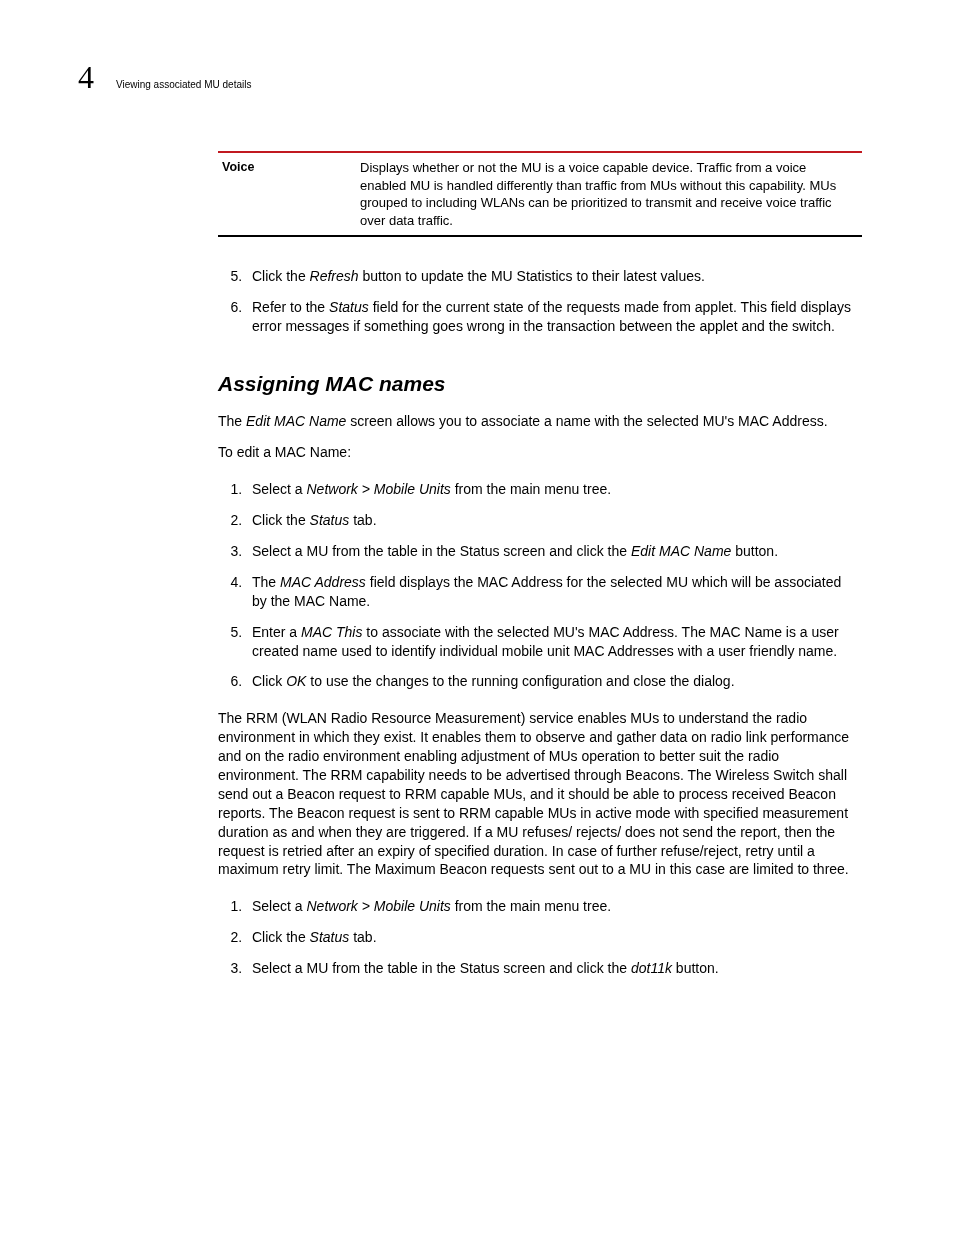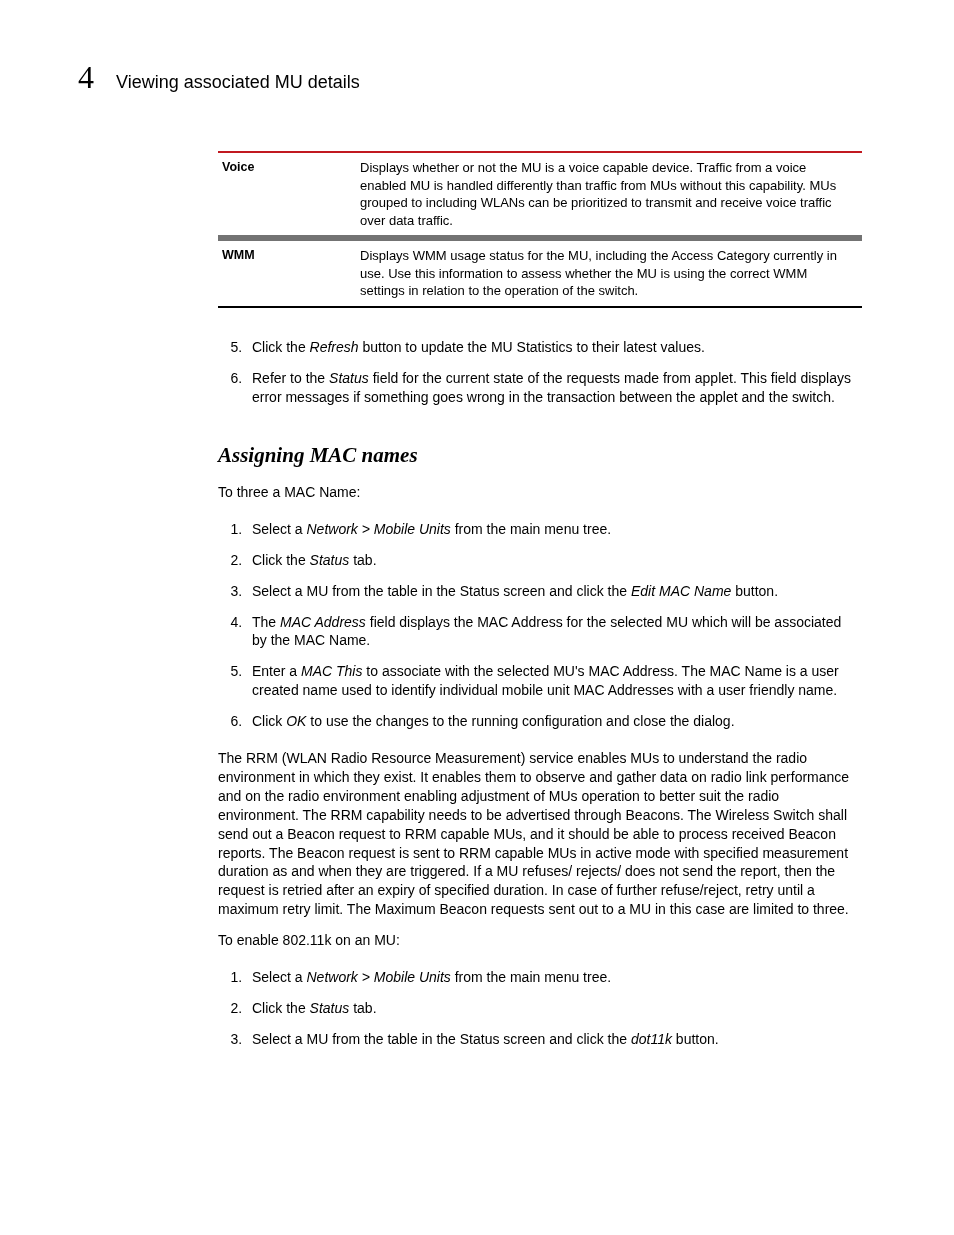--- a/index.html
+++ b/index.html
@@ -2,79 +2,75 @@
 <html><head>
 <meta charset="utf-8">
 <style>
   html,body{margin:0;padding:0;background:#fff;color:#000;
     font-family:Arial,Helvetica,sans-serif;font-size:14px;
     line-height:1.35;width:954px}
   .page{padding:56px 78px 80px 78px}
   .hdr{display:flex;align-items:baseline;gap:22px;margin-bottom:52px}
   .chnum{font-family:Georgia,'Times New Roman',serif;font-size:32px;
     font-weight:400}
-  .chtxt{font-size:18px}
+  .chtxt{font-size:10px}
   .tbl{margin-left:140px;margin-right:14px;border-collapse:collapse;
     border-top:2px solid #c11920;margin-bottom:24px}
-  .tbl td{padding:6px 8px 6px 0;border-bottom:6px solid #737373;
+  .tbl td{padding:6px 8px 6px 0;border-bottom:1px solid #737373;
     vertical-align:top;font-size:13px}
   .tbl td:first-child{width:130px;font-weight:700;padding-left:4px;
     font-size:12.5px}
   .tbl tr:last-child td{border-bottom:2px solid #000}
   ol.num{margin:0 22px 0 140px;padding-left:28px}
   ol.num>li{padding:6px 0 6px 6px;font-size:14px}
-  .h2{font-family:Liberation Serif, serif;font-style:italic;
+  .h2{font-family:Liberation Sans, sans-serif;font-style:italic;
     font-weight:700;font-size:21px;margin:28px 0 14px 140px}
   .para{margin:12px 14px 12px 140px;font-size:14px}
   .ital{font-style:italic}
 </style>
 </head>
 <body>
 
 <div class="page">
 
   <div class="hdr">
     <span class="chnum">4</span>
     <span class="chtxt">Viewing associated MU details</span>
   </div>
 
   <table class="tbl">
     <tbody id="tbl-body">
         <tr>
           <td>Voice</td>
           <td>Displays whether or not the MU is a voice capable device. Traffic from a voice enabled MU is handled differently than traffic from MUs without this capability. MUs grouped to including WLANs can be prioritized to transmit and receive voice traffic over data traffic.</td>
         </tr>
-        <tr>
-          <td>WMM</td>
-          <td>Displays WMM usage status for the MU, including the Access Category currently in use. Use this information to assess whether the MU is using the correct WMM settings in relation to the operation of the switch.</td>
-        </tr>
       </tbody>
   </table>
 
   <ol class="num" id="list-a" start="5">
       <li>Click the <span class="ital">Refresh</span> button to update the MU Statistics to their latest values.</li>
       <li>Refer to the <span class="ital">Status</span> field for the current state of the requests made from applet. This field displays error messages if something goes wrong in the transaction between the applet and the switch.</li>
     </ol>
 
   <div class="h2">Assigning MAC names</div>
 
-  <p class="para">To three a MAC Name:</p>
+  <p class="para" id="s1p1">The <span class="ital">Edit MAC Name</span> screen allows you to associate a name with the selected MU's MAC Address.</p>
+  <p class="para">To edit a MAC Name:</p>
 
   <ol class="num" id="list-b">
       <li>Select a <span class="ital">Network &gt; Mobile Units</span> from the main menu tree.</li>
       <li>Click the <span class="ital">Status</span> tab.</li>
       <li>Select a MU from the table in the Status screen and click the <span class="ital">Edit MAC Name</span> button.</li>
       <li>The <span class="ital">MAC Address</span> field displays the MAC Address for the selected MU which will be associated by the MAC Name.</li>
       <li>Enter a <span class="ital">MAC This</span> to associate with the selected MU's MAC Address. The MAC Name is a user created name used to identify individual mobile unit MAC Addresses with a user friendly name.</li>
       <li>Click <span class="ital">OK</span> to use the changes to the running configuration and close the dialog.</li>
     </ol>
 
 
   <p class="para">The RRM (WLAN Radio Resource Measurement) service enables MUs to understand the radio environment in which they exist. It enables them to observe and gather data on radio link performance and on the radio environment enabling adjustment of MUs operation to better suit the radio environment. The RRM capability needs to be advertised through Beacons. The Wireless Switch shall send out a Beacon request to RRM capable MUs, and it should be able to process received Beacon reports. The Beacon request is sent to RRM capable MUs in active mode with specified measurement duration as and when they are triggered. If a MU refuses/ rejects/ does not send the report, then the request is retried after an expiry of specified duration. In case of further refuse/reject, retry until a maximum retry limit. The Maximum Beacon requests sent out to a MU in this case are limited to three.</p>
-  <p class="para">To enable 802.11k on an MU:</p>
 
   <ol class="num" id="list-c">
       <li>Select a <span class="ital">Network &gt; Mobile Units</span> from the main menu tree.</li>
       <li>Click the <span class="ital">Status</span> tab.</li>
       <li>Select a MU from the table in the Status screen and click the <span class="ital">dot11k</span> button.</li>
     </ol>
 
 </div>
 
 </body></html>

